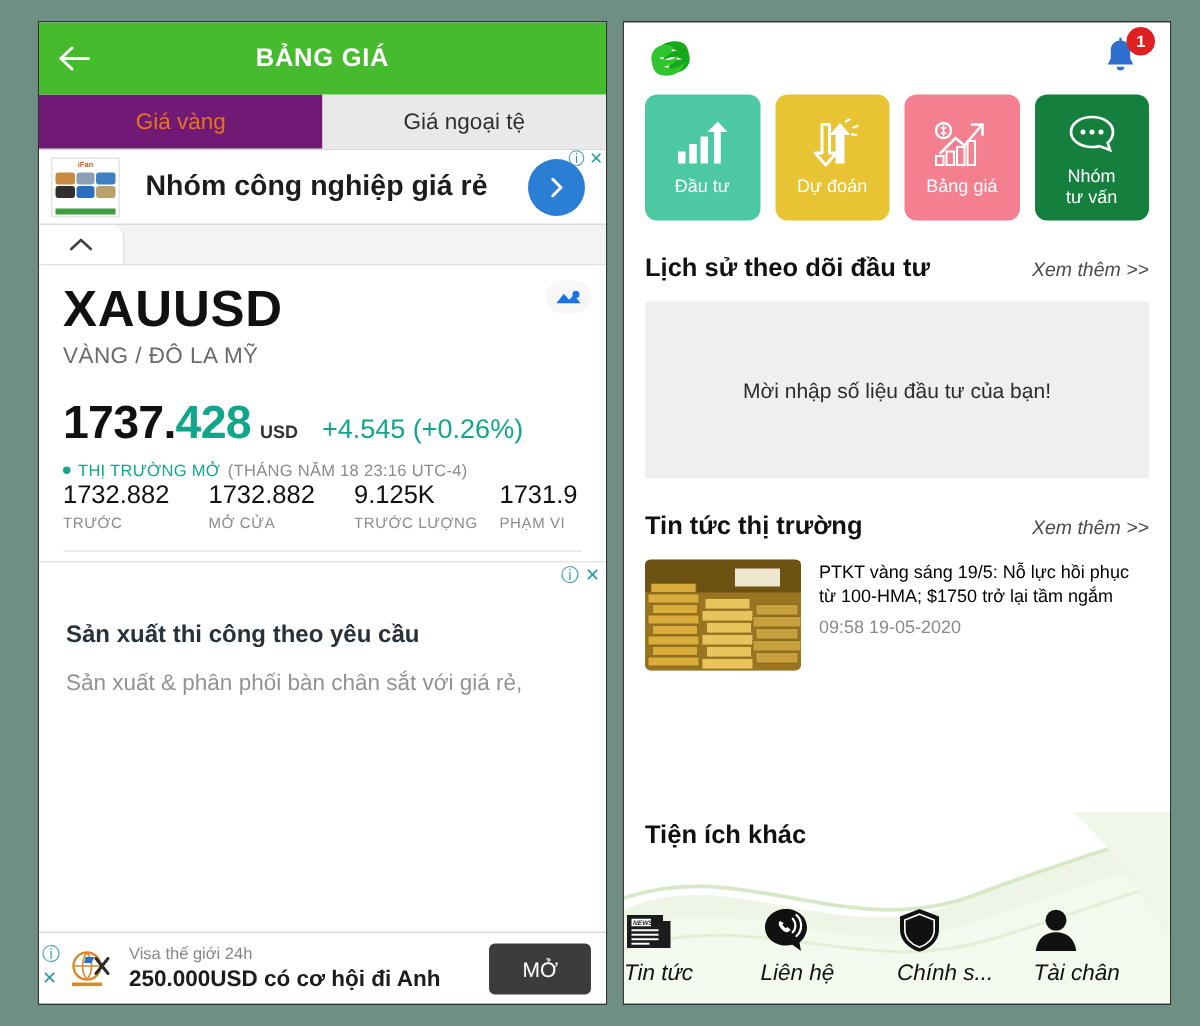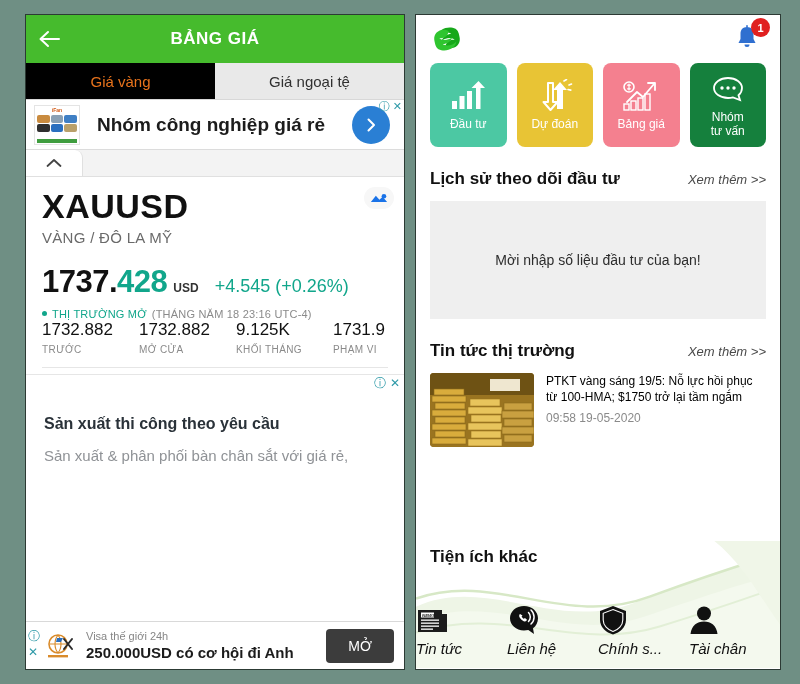--- a/index.html
+++ b/index.html
@@ -65,21 +65,21 @@
   }
   .tab {
     flex: 1;
     display: flex;
     align-items: center;
     justify-content: center;
     font-size: 15px;
     cursor: pointer;
   }
   .tab.active {
-    background: #000000;
+    background: #701a75;
     color: #e8731c;
   }
   .tab.inactive {
     background: #e9e9e9;
     color: #303030;
   }
 
   
   .ad-top {
     position: relative;
@@ -624,21 +624,21 @@
         <div class="stat">
           <div class="stat-val">1732.882</div>
           <div class="stat-lbl">TRƯỚC</div>
         </div>
         <div class="stat">
           <div class="stat-val">1732.882</div>
           <div class="stat-lbl">MỞ CỬA</div>
         </div>
         <div class="stat">
           <div class="stat-val">9.125K</div>
-          <div class="stat-lbl">KHỐI THÁNG</div>
+          <div class="stat-lbl">TRƯỚC LƯỢNG</div>
         </div>
         <div class="stat">
           <div class="stat-val">1731.9</div>
           <div class="stat-lbl">PHẠM VI</div>
         </div>
       </div>
     </div>
 
     <div class="ad-big">
       <div class="ad-big-corner">

